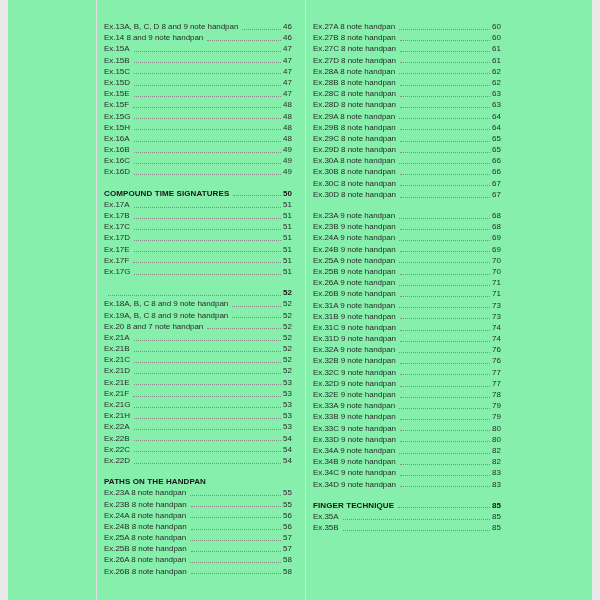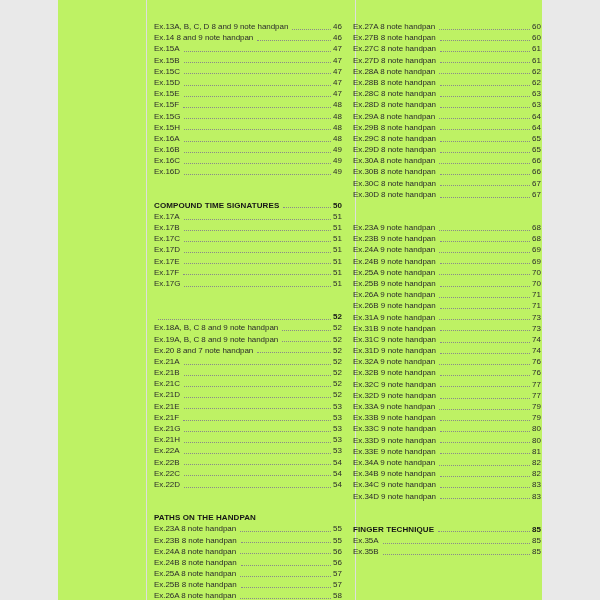--- a/index.html
+++ b/index.html
@@ -1,40 +1,40 @@
 <!DOCTYPE html>
 <html><head>
 <meta charset="utf-8">
 <style>
   html,body{margin:0;padding:0;background:#e9e9e9;}
   .screen{
     position:relative;
-    width:484px;height:600px;
+    width:584px;height:600px;
     margin:0 auto;
-    background:#bef264;
+    background:#86efac;
     overflow:hidden;
     font-family:"Liberation Sans", sans-serif;
     color:#2b2b2b;
     text-decoration:underline;
   }
   .vrule{
     position:absolute;top:0;bottom:0;width:1px;
     background:#dedede;
   }
   .vrule.left{left:88px;}
   .vrule.mid{left:297px;}
   .col{
     position:absolute;top:21px;
     width:188px;
     font-size:8px;
   }
   .col.left{left:96px;}
-  .col.right{left:295px;}
+  .col.right{left:305px;}
   .block{margin:0;}
-  .block.gap{margin-top:22px;}
+  .block.gap{margin-top:10px;}
   .row{
     display:flex;
     height:11.2px;
     line-height:11.2px;
     white-space:nowrap;
   }
   .row .label{flex:0 0 auto;letter-spacing:-0.05px;}
   .row .dots{
     flex:1 1 auto;
     min-width:6px;
@@ -451,43 +451,43 @@
           <span class="label">Ex.32C 9 note handpan</span>
           <span class="dots"></span>
           <span class="pg">77</span>
         </div>
         <div class="row">
           <span class="label">Ex.32D 9 note handpan</span>
           <span class="dots"></span>
           <span class="pg">77</span>
         </div>
         <div class="row">
+          <span class="label">Ex.32E 9 note handpan</span>
+          <span class="dots"></span>
+          <span class="pg">78</span>
+        </div>
+        <div class="row">
           <span class="label">Ex.33A 9 note handpan</span>
           <span class="dots"></span>
           <span class="pg">79</span>
         </div>
         <div class="row">
           <span class="label">Ex.33B 9 note handpan</span>
           <span class="dots"></span>
           <span class="pg">79</span>
         </div>
         <div class="row">
           <span class="label">Ex.33C 9 note handpan</span>
           <span class="dots"></span>
           <span class="pg">80</span>
         </div>
         <div class="row">
           <span class="label">Ex.33D 9 note handpan</span>
           <span class="dots"></span>
           <span class="pg">80</span>
-        </div>
-        <div class="row">
-          <span class="label">Ex.33E 9 note handpan</span>
-          <span class="dots"></span>
-          <span class="pg">81</span>
         </div>
         <div class="row">
           <span class="label">Ex.34A 9 note handpan</span>
           <span class="dots"></span>
           <span class="pg">82</span>
         </div>
         <div class="row">
           <span class="label">Ex.34B 9 note handpan</span>
           <span class="dots"></span>
           <span class="pg">82</span>

